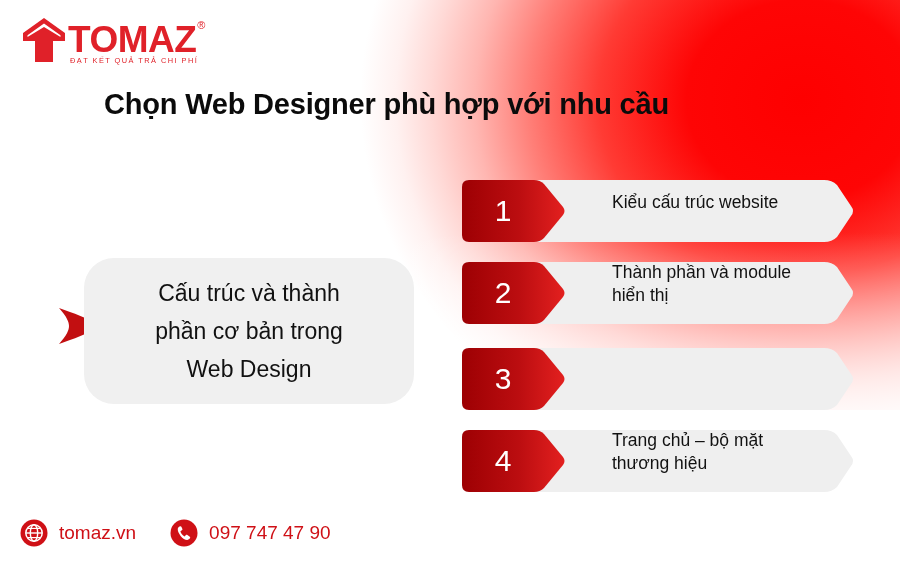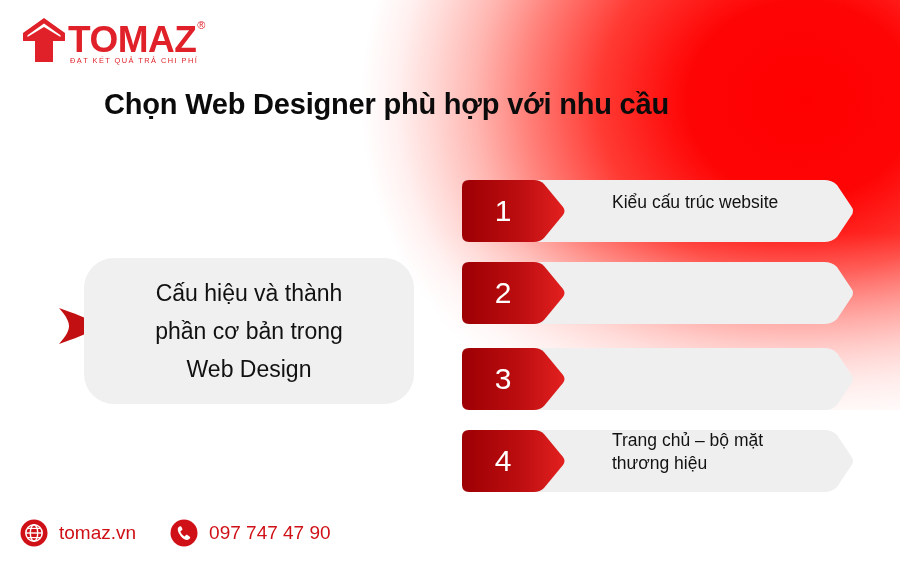--- a/index.html
+++ b/index.html
@@ -230,21 +230,21 @@
     </div>
   </div>
 
   <div class="title">Chọn Web Designer phù hợp với nhu cầu</div>
 
   <svg class="concept-arrow" viewBox="0 0 48 42">
     <path d="M2 3 C10 12 12 17 12 21 C12 25 10 30 2 39 C14 35 34 27 46 21 C34 15 14 7 2 3 Z" fill="#c20f11"></path>
   </svg>
 
   <div class="concept-box">
-    <div class="concept-text">Cấu hiệu và thành
+    <div class="concept-text">Cấu trúc và thành
 phần cơ bản trong
 Web Design</div>
   </div>
 
   <div class="step" style="top:180px;">
     <svg class="step-bar" viewBox="0 0 392 62" preserveAspectRatio="none">
       <path d="M8 0 L362 0 Q370 0 375 5 L389 26 Q393 31 389 36 L375 57 Q370 62 362 62 L8 62 Q0 62 0 54 L0 8 Q0 0 8 0 Z" fill="#efefef"></path>
     </svg>
     <svg class="step-badge" viewBox="0 0 104 62">
       <defs>
@@ -268,20 +268,22 @@
       <defs>
         <linearGradient id="bg2" x1="0" y1="0" x2="1" y2="0">
           <stop offset="0" stop-color="#9d0003"></stop>
           <stop offset="0.55" stop-color="#bb0d10"></stop>
           <stop offset="1" stop-color="#e3201f"></stop>
         </linearGradient>
       </defs>
       <path d="M7 0 L72 0 Q78 0 82 4 L101 27 Q104 31 101 35 L82 58 Q78 62 72 62 L7 62 Q0 62 0 55 L0 7 Q0 0 7 0 Z" fill="url(#bg2)"></path>
     </svg>
     <div class="step-num">2</div>
+    <div class="step-label">Thành phần và module
+hiển thị</div>
   </div>
 
   <div class="step" style="top:348px;">
     <svg class="step-bar" viewBox="0 0 392 62" preserveAspectRatio="none">
       <path d="M8 0 L362 0 Q370 0 375 5 L389 26 Q393 31 389 36 L375 57 Q370 62 362 62 L8 62 Q0 62 0 54 L0 8 Q0 0 8 0 Z" fill="#efefef"></path>
     </svg>
     <svg class="step-badge" viewBox="0 0 104 62">
       <defs>
         <linearGradient id="bg3" x1="0" y1="0" x2="1" y2="0">
           <stop offset="0" stop-color="#9d0003"></stop>

